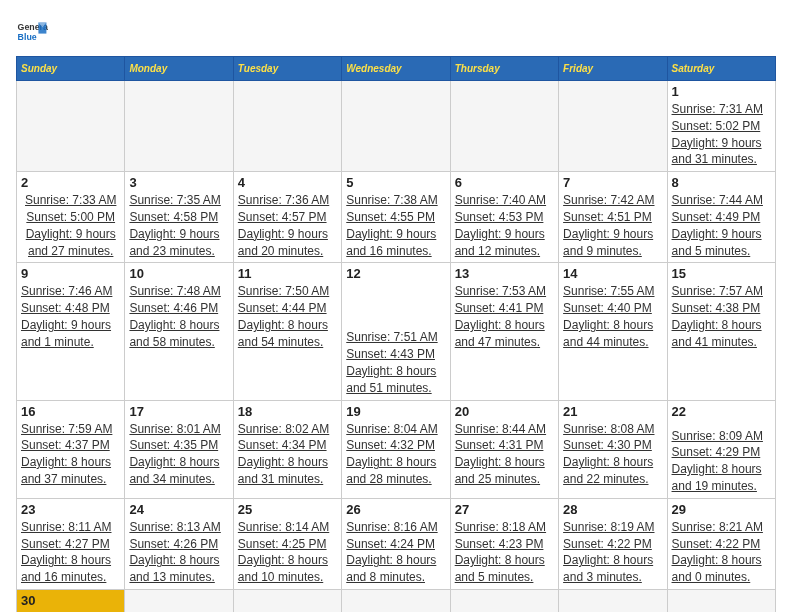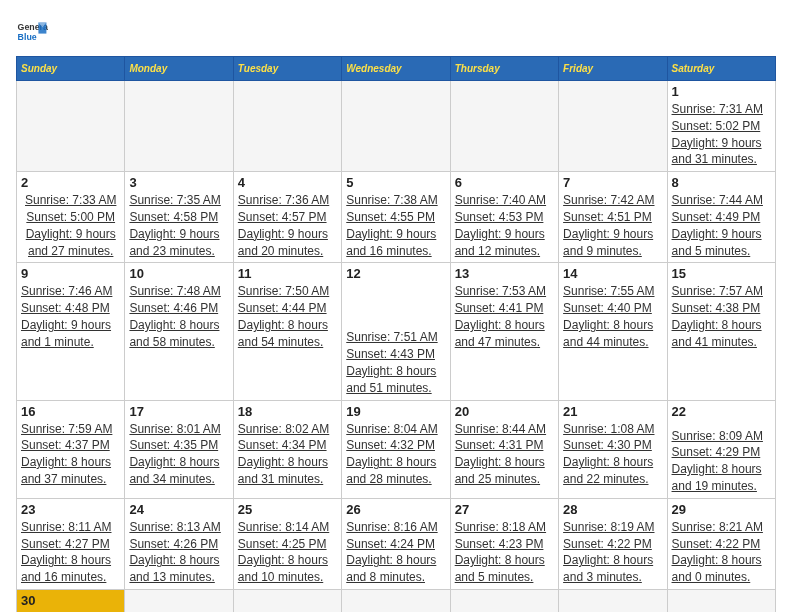--- a/index.html
+++ b/index.html
@@ -245,21 +245,21 @@
 Daylight: 8 hours and 28 minutes.</div>
         </td>
         <td>
           <span class="day-num">20</span>
           <div class="day-info" style="white-space: pre-line;">Sunrise: 8:44 AM
 Sunset: 4:31 PM
 Daylight: 8 hours and 25 minutes.</div>
         </td>
         <td>
           <span class="day-num">21</span>
-          <div class="day-info" style="white-space: pre-line;">Sunrise: 1:08 AM
+          <div class="day-info" style="white-space: pre-line;">Sunrise: 8:08 AM
 Sunset: 4:30 PM
 Daylight: 8 hours and 22 minutes.</div>
         </td>
         <td>
           <span class="day-num">22</span>
           <div class="day-info" style="white-space: pre-line; margin-top: 9px;">Sunrise: 8:09 AM
 Sunset: 4:29 PM
 Daylight: 8 hours and 19 minutes.</div>
         </td>
       </tr>

